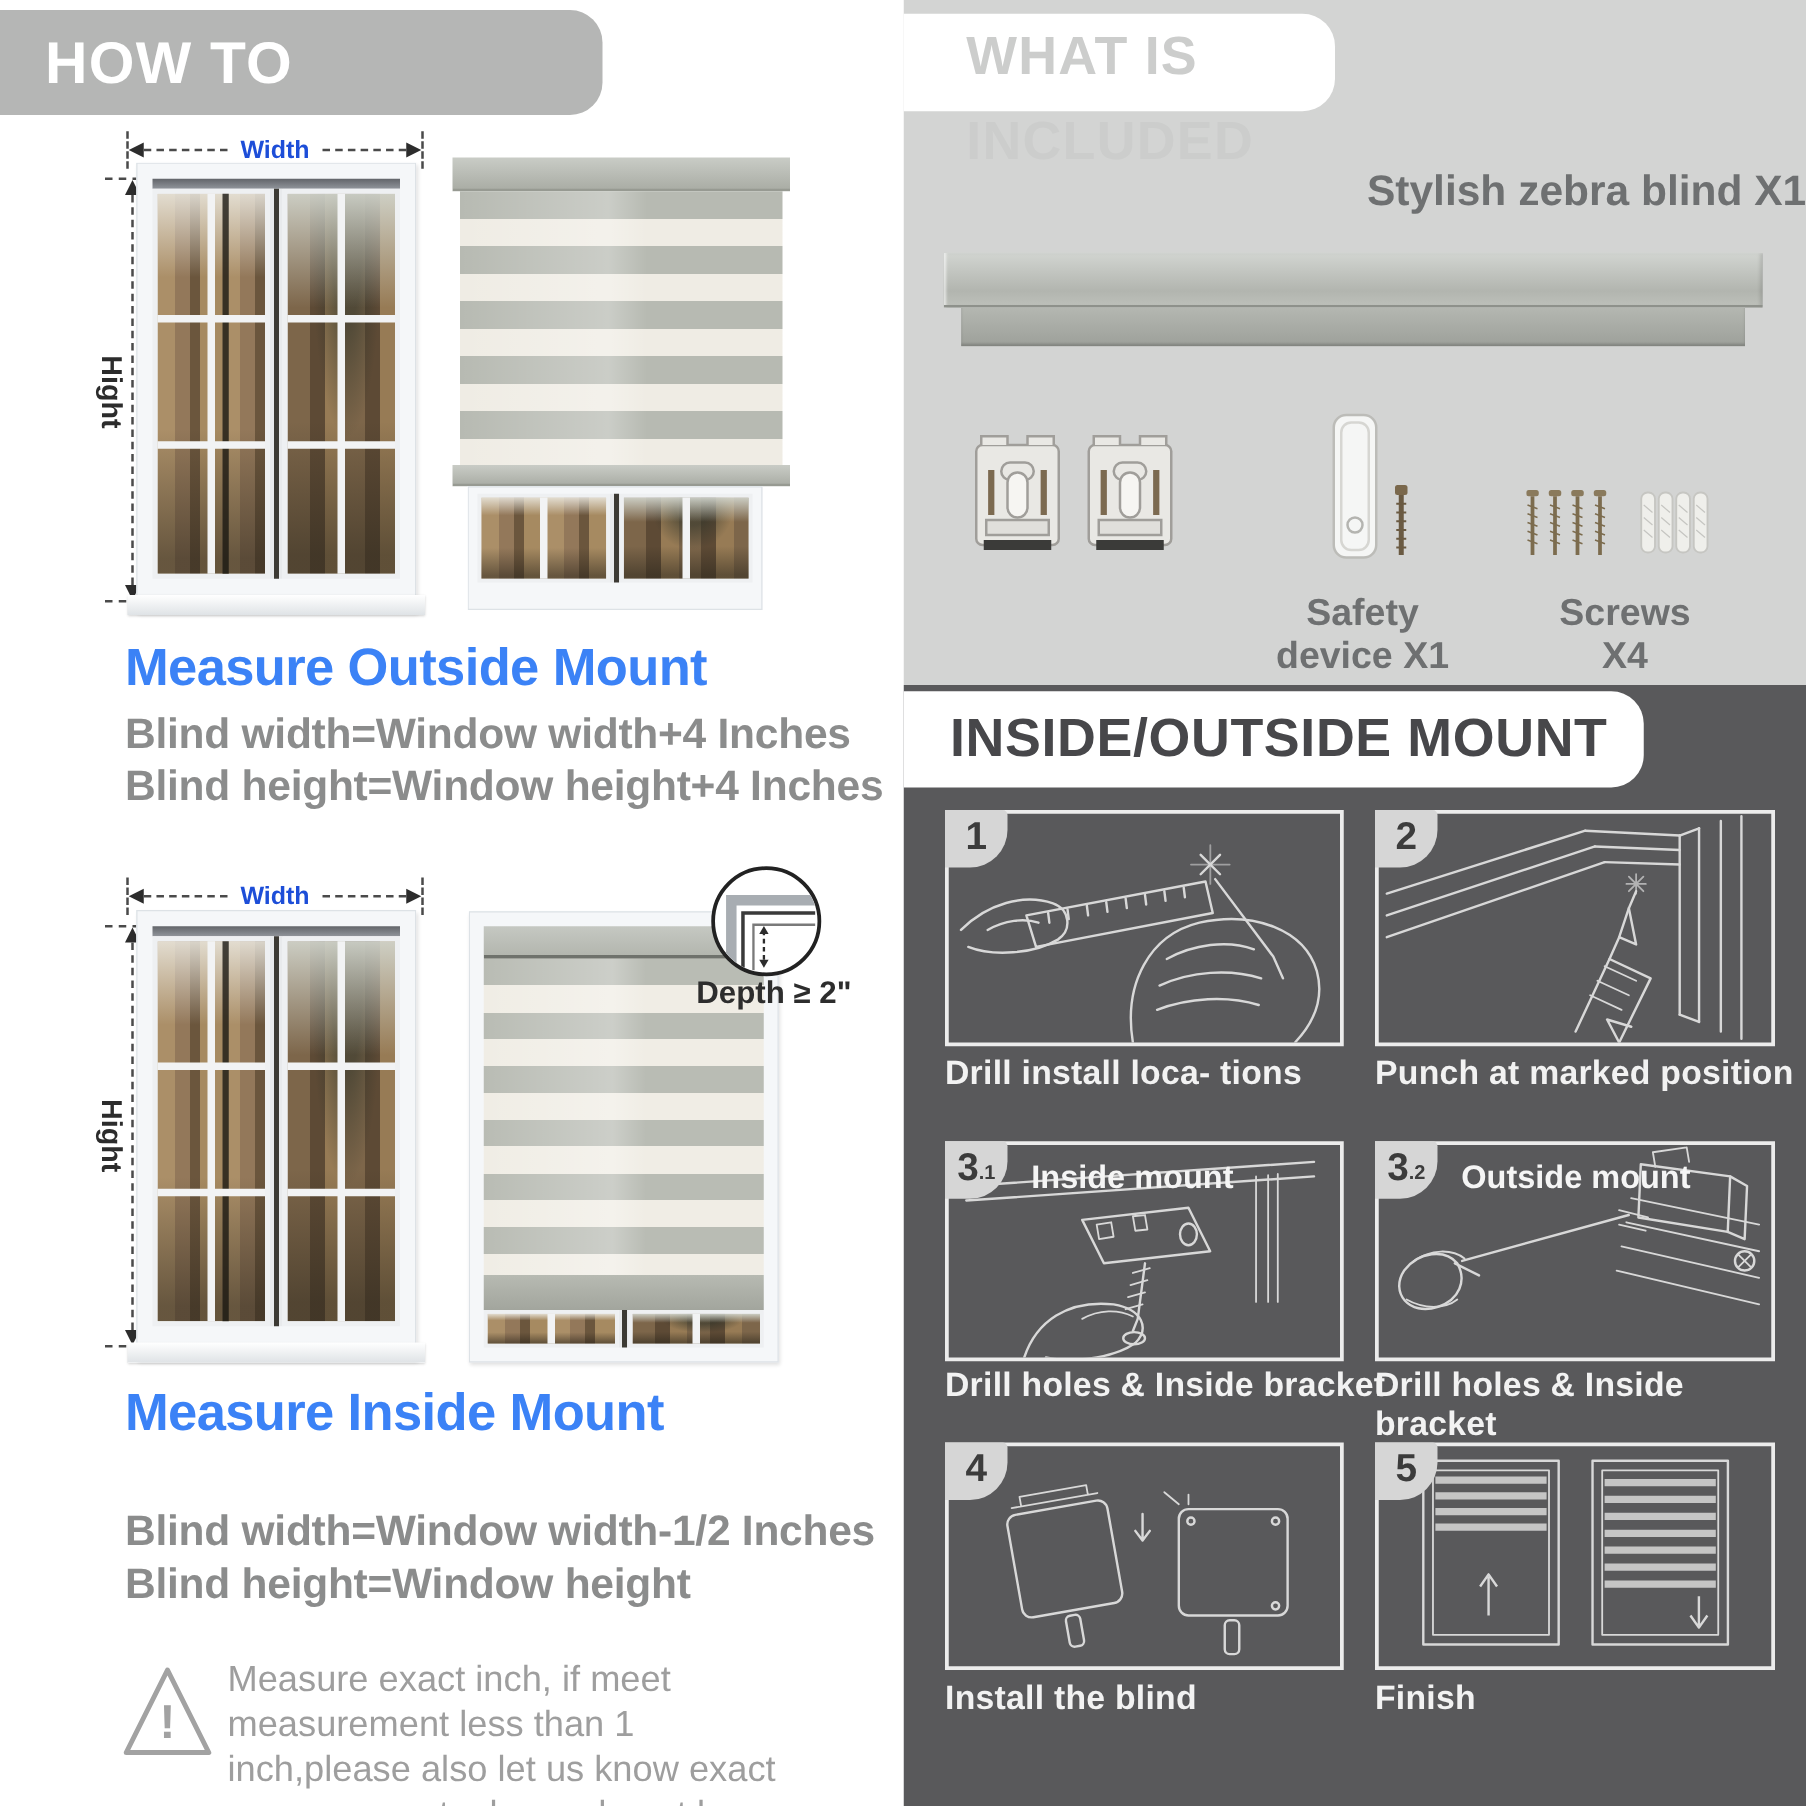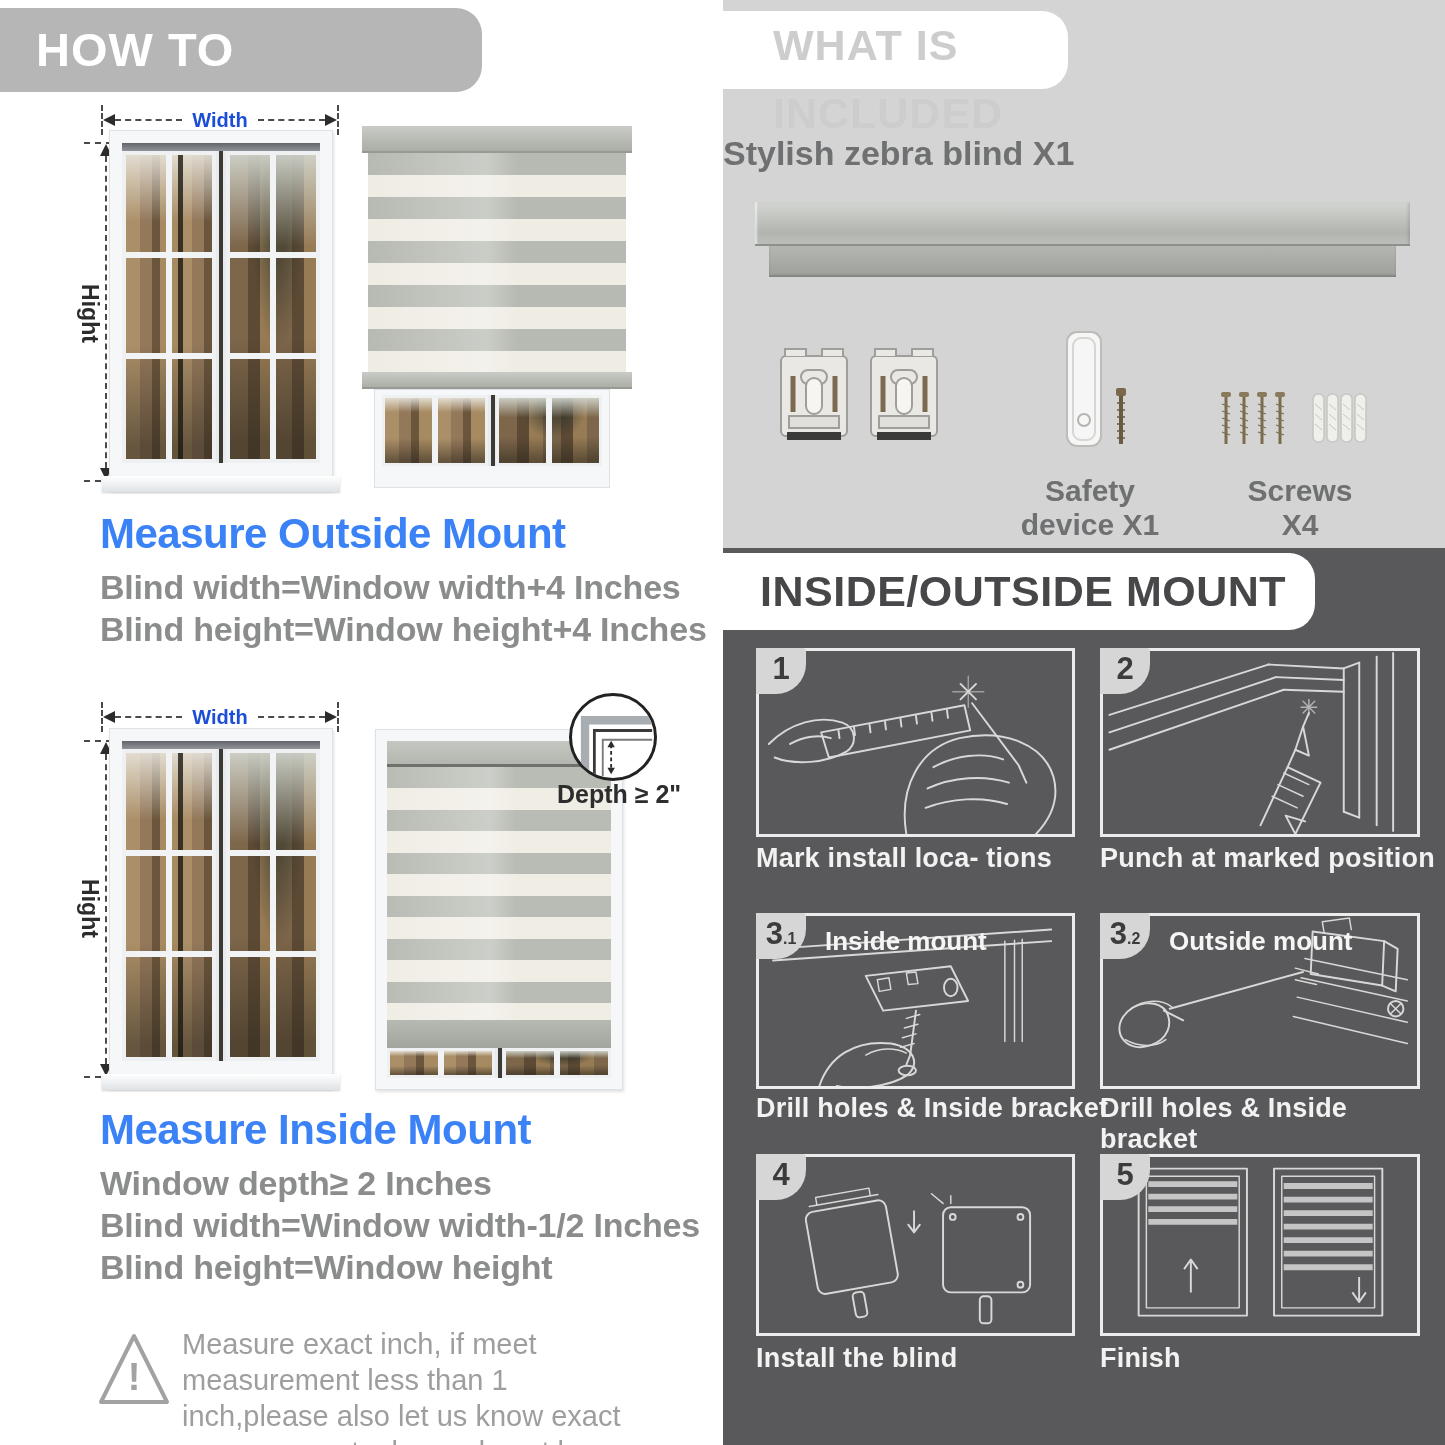--- a/index.html
+++ b/index.html
@@ -60,21 +60,21 @@
   .depth-circle{width:88px;height:88px;border:3px solid #222;border-radius:50%;background:#fff;overflow:hidden;box-sizing:border-box;}
   .depth-label{font-size:25px;font-weight:bold;color:#2d2d2d;white-space:nowrap;}
 
   .warn-text{font-size:29px;font-weight:500;color:#9e9e9e;line-height:36px;width:460px;}
 
   
   .sec-inc{left:723px;top:0;width:722px;height:548px;background:#d3d4d3;}
   .wbox{background:#fff;border-radius:0 26px 26px 0;box-sizing:border-box;}
   .inc-hdr{left:0;top:11px;width:345px;height:78px;line-height:68px;padding-left:50px;
            font-weight:bold;font-size:43px;color:#cccdcc;letter-spacing:1px;}
-  .inc-title{left:0;top:134px;width:100%;text-align:left;font-weight:bold;font-size:34px;color:#6e7071;}
+  .inc-title{left:0;top:134px;width:100%;text-align:right;font-weight:bold;font-size:34px;color:#6e7071;}
   .rail-lg{left:32px;top:202px;width:655px;height:44px;background:linear-gradient(#d2d5d1,#b2b5af 70%,#bec1bb);box-shadow:inset 0 -2px 0 #8e918b,inset 2px 0 2px rgba(255,255,255,.6),inset -2px 0 3px rgba(0,0,0,.12);}
   .rail-lg2{left:46px;top:246px;width:627px;height:31px;background:linear-gradient(#b4b7b1,#9da09a);box-shadow:inset 0 -2px 2px rgba(0,0,0,.18);}
   .inc-label{top:474px;text-align:center;font-weight:bold;font-size:30px;color:#6e7071;}
 
   .sec-mnt{left:723px;top:548px;width:722px;height:897px;background:#59595b;}
   .mnt-hdr{left:0;top:5px;width:592px;height:77px;line-height:77px;padding-left:37px;
            font-weight:bold;font-size:43px;color:#47474a;letter-spacing:0.5px;}
   .step-box{border:3px solid #ececec;box-sizing:border-box;}
   .badge{position:absolute;left:-3px;top:-3px;width:50px;height:46px;background:#d6d6d6;border-radius:0 4px 30px 0;
          color:#3c3c3c;font-weight:bold;display:flex;align-items:flex-start;justify-content:center;padding-top:4px;box-sizing:border-box;}
@@ -211,21 +211,20 @@
       <path d="M24,86 L24,37 L86,37" fill="none" stroke="#3a3a3a" stroke-width="3"></path>
       <path d="M33,86 L33,47 L86,47" fill="none" stroke="#7a7a7a" stroke-width="2"></path>
       <line x1="42" y1="52" x2="42" y2="80" stroke="#2c2c2c" stroke-width="2" stroke-dasharray="4 3"></line>
       <path d="M42,48 l-4,7 h8 Z" fill="#2c2c2c"></path>
       <path d="M42,84 l-4,-7 h8 Z" fill="#2c2c2c"></path>
     </svg>
   </div>
   <div class="abs depth-label" style="left:557px;top:780px;">Depth ≥ 2"</div>
 
   <div class="abs h-meas" style="left:100px;top:1106px;text-align:center;">Measure Inside Mount</div>
-  <div class="abs t-meas" style="left:100px;top:1164px;">Window depth≥ 2 Inches</div>
   <div class="abs t-meas" style="left:100px;top:1206px;">Blind width=Window width-1/2 Inches</div>
   <div class="abs t-meas" style="left:100px;top:1248px;">Blind height=Window height</div>
 
   <svg class="abs" style="left:96px;top:1328px;" width="76" height="82" viewBox="0 0 76 82">
     <path d="M38 8 L71 74 L5 74 Z" fill="none" stroke="#a2a2a2" stroke-width="4" stroke-linejoin="round"></path>
     <text x="38" y="62" text-anchor="middle" font-size="38" font-weight="bold" fill="#a2a2a2">!</text>
   </svg>
   <div class="abs warn-text" style="left:182px;top:1326px;">Measure exact inch, if meet measurement less than 1 inch,please also let us know exact measurement, please do not leave it</div>
 
   <div class="abs sec-inc">
@@ -304,21 +303,21 @@
           <path d="M214,26 L214,58 M198,42 L230,42" opacity=".55" stroke-width="1.5"></path>
           <path d="M150,189 C142,140 164,100 205,90 C250,80 292,96 302,130 C308,152 300,172 284,189"></path>
           <path d="M178,120 C200,108 228,104 250,112 M172,142 C198,130 230,128 256,136 M170,162 C196,152 228,150 254,158"></path>
           <path d="M218,54 L266,118 L274,136"></path>
         </g>
       </svg>
       <div class="badge">
           <span class="big">1</span>
         </div>
     </div>
-    <div class="caption" style="left:33px;top:295px;">Mark install loca- tions</div>
+    <div class="caption" style="left:33px;top:295px;">Drill install loca- tions</div>
 
     <div class="abs step-box" style="left:377px;top:100px;width:320px;height:189px;">
       <svg class="lineart" viewBox="0 0 319 189">
         <g fill="none" stroke="#d8d8d8" stroke-width="2" stroke-linejoin="round" stroke-linecap="round">
           <path d="M4,66 L168,14 M4,84 L176,27 M4,102 L184,40"></path>
           <path d="M168,14 L246,18 M176,27 L246,30 M184,40 L246,42"></path>
           <path d="M246,18 L246,166 M262,12 L262,172 M280,6 L280,180 M297,2 L297,186"></path>
           <path d="M246,18 L262,12 M246,166 L262,172"></path>
           <path d="M196,102 L204,78 L210,64"></path>
           <path d="M202,58 h16 M210,50 v16 M204,52 l12,12 M216,52 l-12,12" opacity=".7" stroke-width="1.5"></path>

